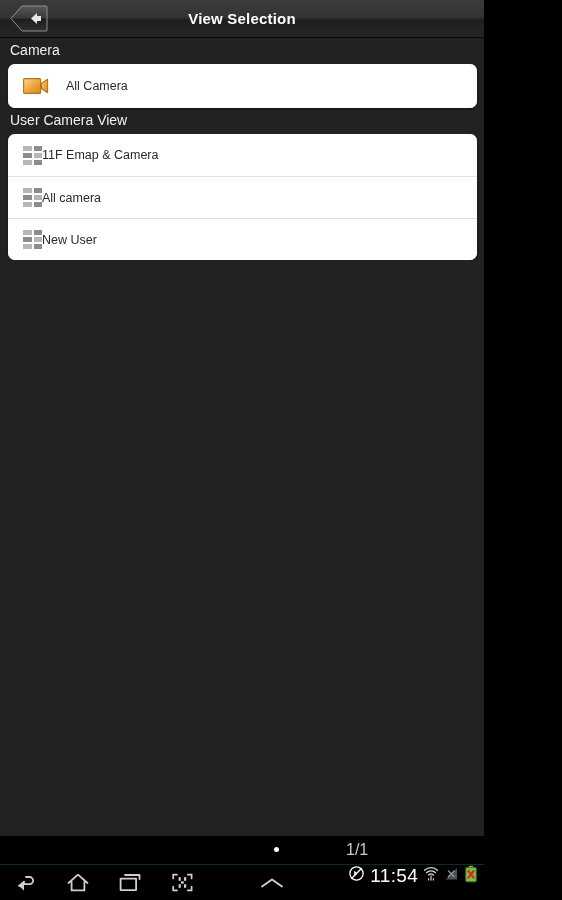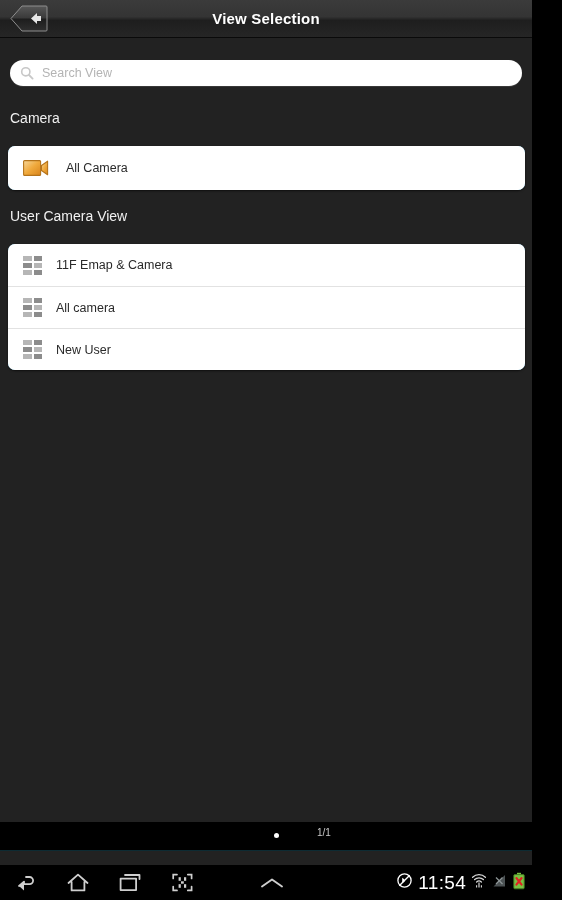--- a/index.html
+++ b/index.html
@@ -5,27 +5,26 @@
   html, body {
     margin: 0;
     padding: 0;
     background: #000;
   }
   body {
     font-family: "Liberation Sans", sans-serif;
   }
   #screen {
     position: relative;
-    width: 532px;
+    width: 484px;
     height: 900px;
     overflow: hidden;
     background: #222222;
     display: flex;
     flex-direction: column;
-    gap: 14px;
   }
 
   
   .titlebar {
     position: relative;
     height: 37px;
     flex: 0 0 37px;
     background: linear-gradient(to bottom, #3b3b3b 0%, #343434 45%, #1e1e1e 55%, #262626 100%);
     border-bottom: 1px solid #0a0a0a;
     display: flex;
@@ -106,21 +105,20 @@
     height: 42px;
     padding-left: 15px;
     box-sizing: border-box;
     cursor: pointer;
     background: #fff;
   }
   .row + .row { border-top: 1px solid #e2e2e2; }
   .row-label {
     font-size: 12.5px;
     color: #2a2a2a;
-    margin-left: 14px;
   }
   .camera-row { height: 44px; }
   .camera-row .row-label { margin-left: 17px; }
 
   .cam-icon { width: 26px; height: 20px; flex: 0 0 26px; }
   .grid-icon {
     width: 19px; height: 19px; flex: 0 0 19px;
     display: grid;
     grid-template-columns: 1fr 1fr;
     grid-template-rows: 1fr 1fr 1fr;
@@ -144,23 +142,23 @@
     position: absolute;
     left: 274px;
     top: 11px;
     width: 5px;
     height: 5px;
     border-radius: 50%;
     background: #ffffff;
   }
   .pager-count {
     position: absolute;
-    left: 317px;
+    left: 346px;
     top: 5px;
-    font-size: 10px;
+    font-size: 16px;
     color: #c8c8c8;
   }
 
   
   .sysbar {
     flex: 0 0 35px;
     height: 35px;
     background: #000000;
     display: flex;
     align-items: center;
@@ -173,21 +171,20 @@
     align-items: center;
     justify-content: center;
     cursor: pointer;
   }
   .sysright {
     position: absolute;
     right: 6px;
     top: 0;
     height: 35px;
     display: flex;
-    align-items: center;
     gap: 5px;
   }
   .clock {
     color: #ffffff;
     font-size: 19px;
     letter-spacing: 0.3px;
   }
 </style>
 </head>
 <body>
@@ -205,31 +202,20 @@
             <stop offset="1" stop-color="#2f2f2f"></stop>
           </linearGradient>
         </defs>
         <path d="M12 1 L36 1 Q37 1 37 2 L37 25 Q37 26 36 26 L12 26 L1 13.5 Z" fill="url(#bg1)" stroke="#8e8e8e" stroke-width="1"></path>
         <path d="M21 13.5 L27 8 L27 11 L31 11 L31 16 L27 16 L27 19 Z" fill="#e8e8e8"></path>
       </svg>
     </div>
     <div class="titlebar-title">View Selection</div>
   </div>
 
-  <div class="search-wrap">
-    <div class="search-box">
-      <span class="search-icon">
-        <svg width="14" height="14" viewBox="0 0 14 14">
-          <circle cx="5.8" cy="5.8" r="4.1" fill="none" stroke="#9a9a9a" stroke-width="1.6"></circle>
-          <line x1="9" y1="9" x2="12.6" y2="12.6" stroke="#9a9a9a" stroke-width="1.8" stroke-linecap="round"></line>
-        </svg>
-      </span>
-      <input class="search-input" type="text" placeholder="Search View" style="">
-    </div>
-  </div>
 
   <div class="section-label">Camera</div>
   <div class="card">
     <div class="row camera-row">
       <span class="cam-icon">
         <svg width="26" height="20" viewBox="0 0 26 20">
           <defs>
             <linearGradient id="camg" x1="0" y1="0" x2="1" y2="1">
               <stop offset="0" stop-color="#f7d79a"></stop>
               <stop offset="0.5" stop-color="#f0a93c"></stop>

